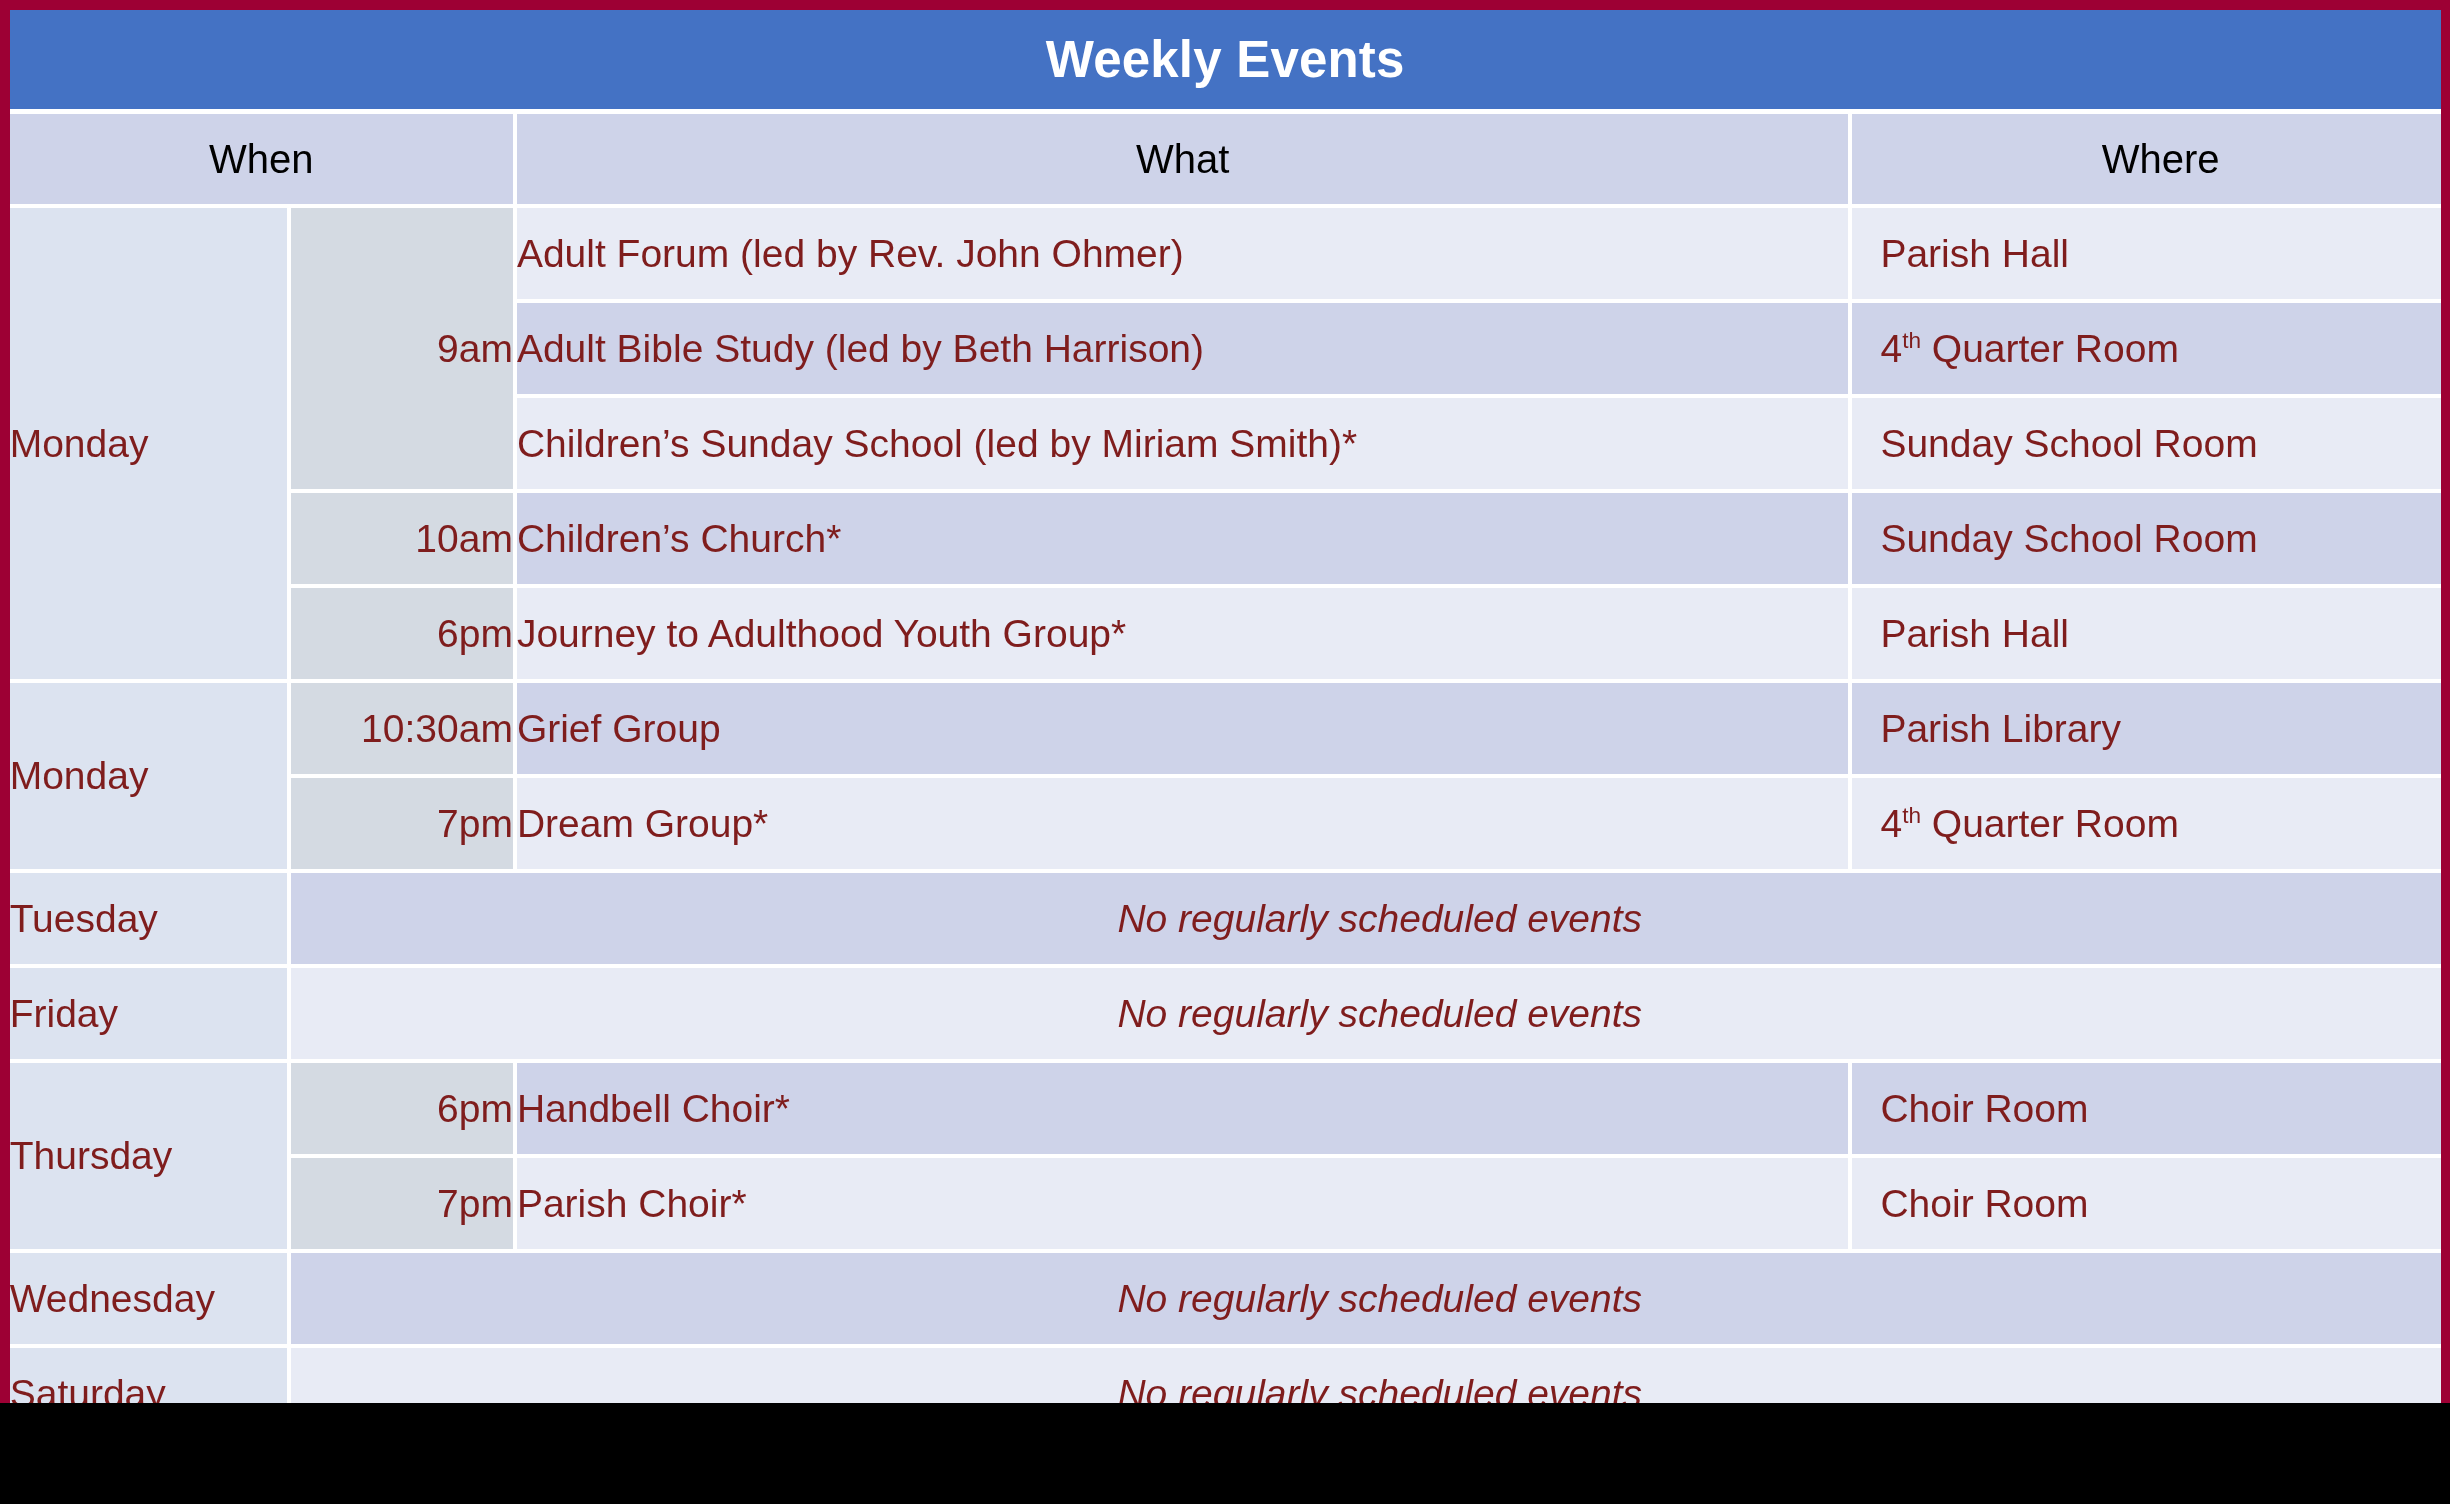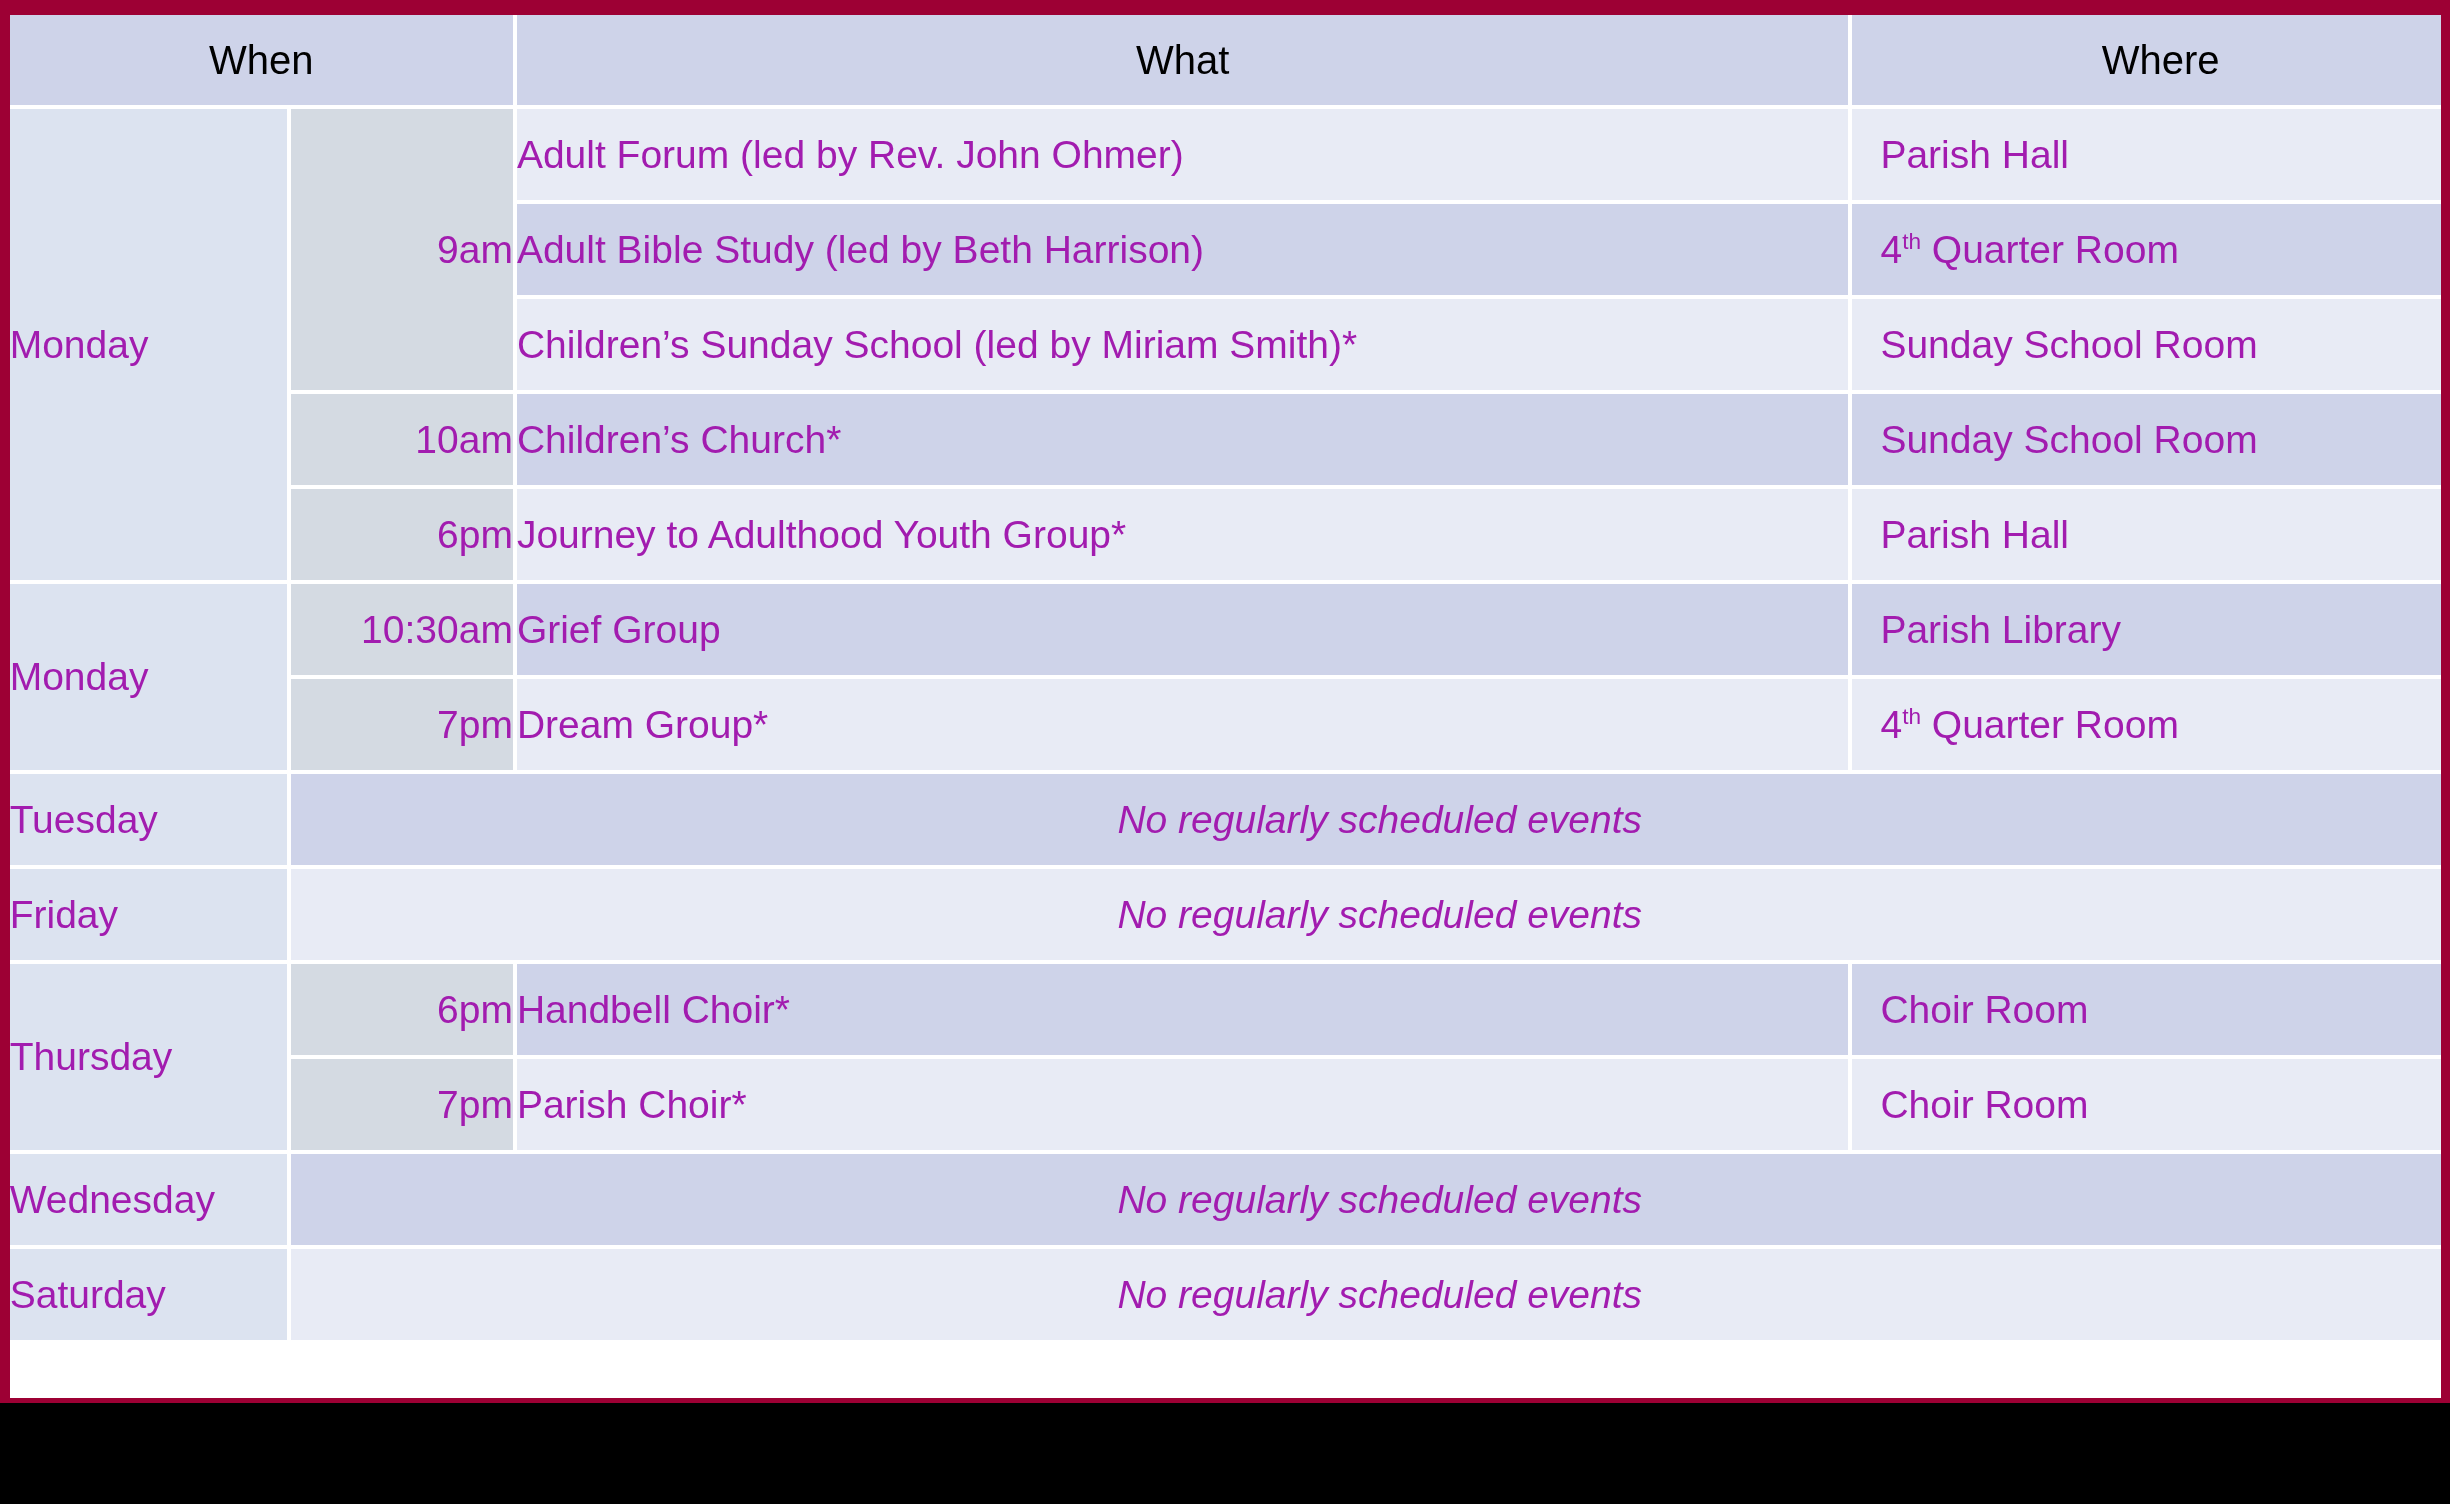--- a/index.html
+++ b/index.html
@@ -84,21 +84,21 @@
     text-align: center;
     font-size: 40px;
     font-weight: normal;
     color: #000000;
   }
 
   
   tr.body td {
     height: 91px;
     font-size: 39px;
-    color: #a21caf;
+    color: #7f1d1d;
   }
 
   td.day {
     background: #dce3f0;
     text-align: left;
     padding-left: 11.3px;
     vertical-align: top;
     padding-top: 14.5px;
     white-space: nowrap;
   }
@@ -143,20 +143,23 @@
     height: 102px;
     background: #000000;
   }
 </style>
 </head>
 <body>
 
 <div id="slide">
   <div id="table-wrap">
 
+    <div id="title-bar">
+      <div id="title-text">Weekly Events</div>
+    </div>
 
     <table class="evt">
       <colgroup>
         <col class="c-day">
         <col class="c-time">
         <col class="c-what">
         <col class="c-where">
       </colgroup>
       <tbody>
 

